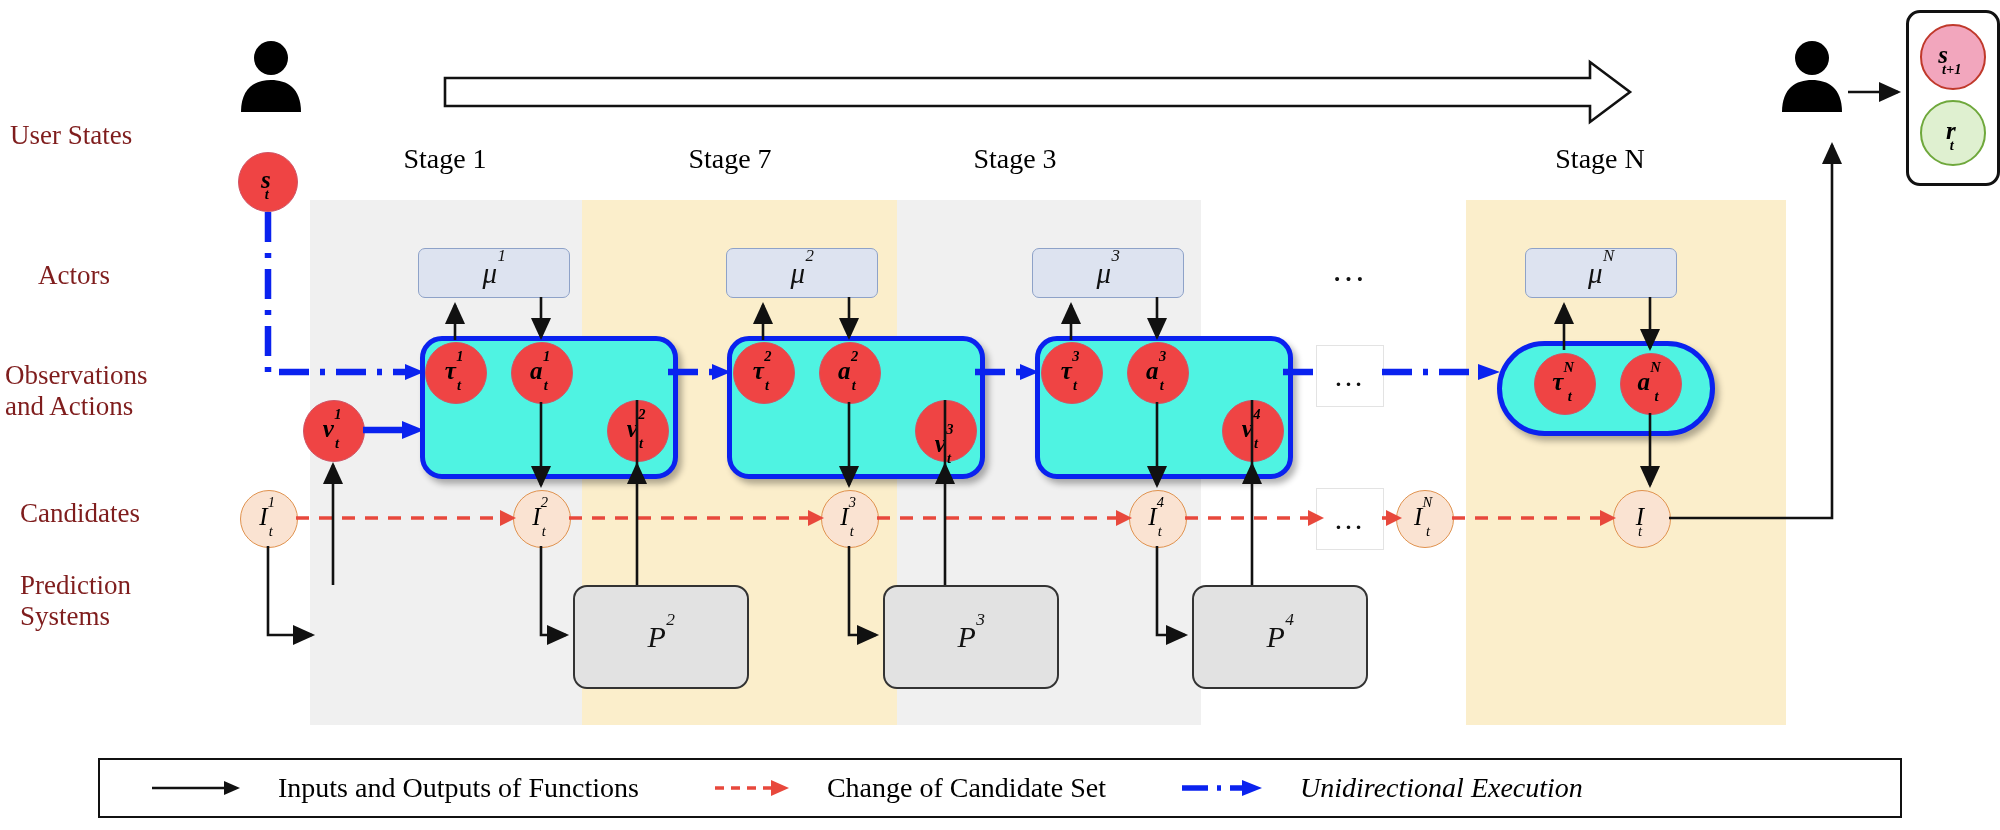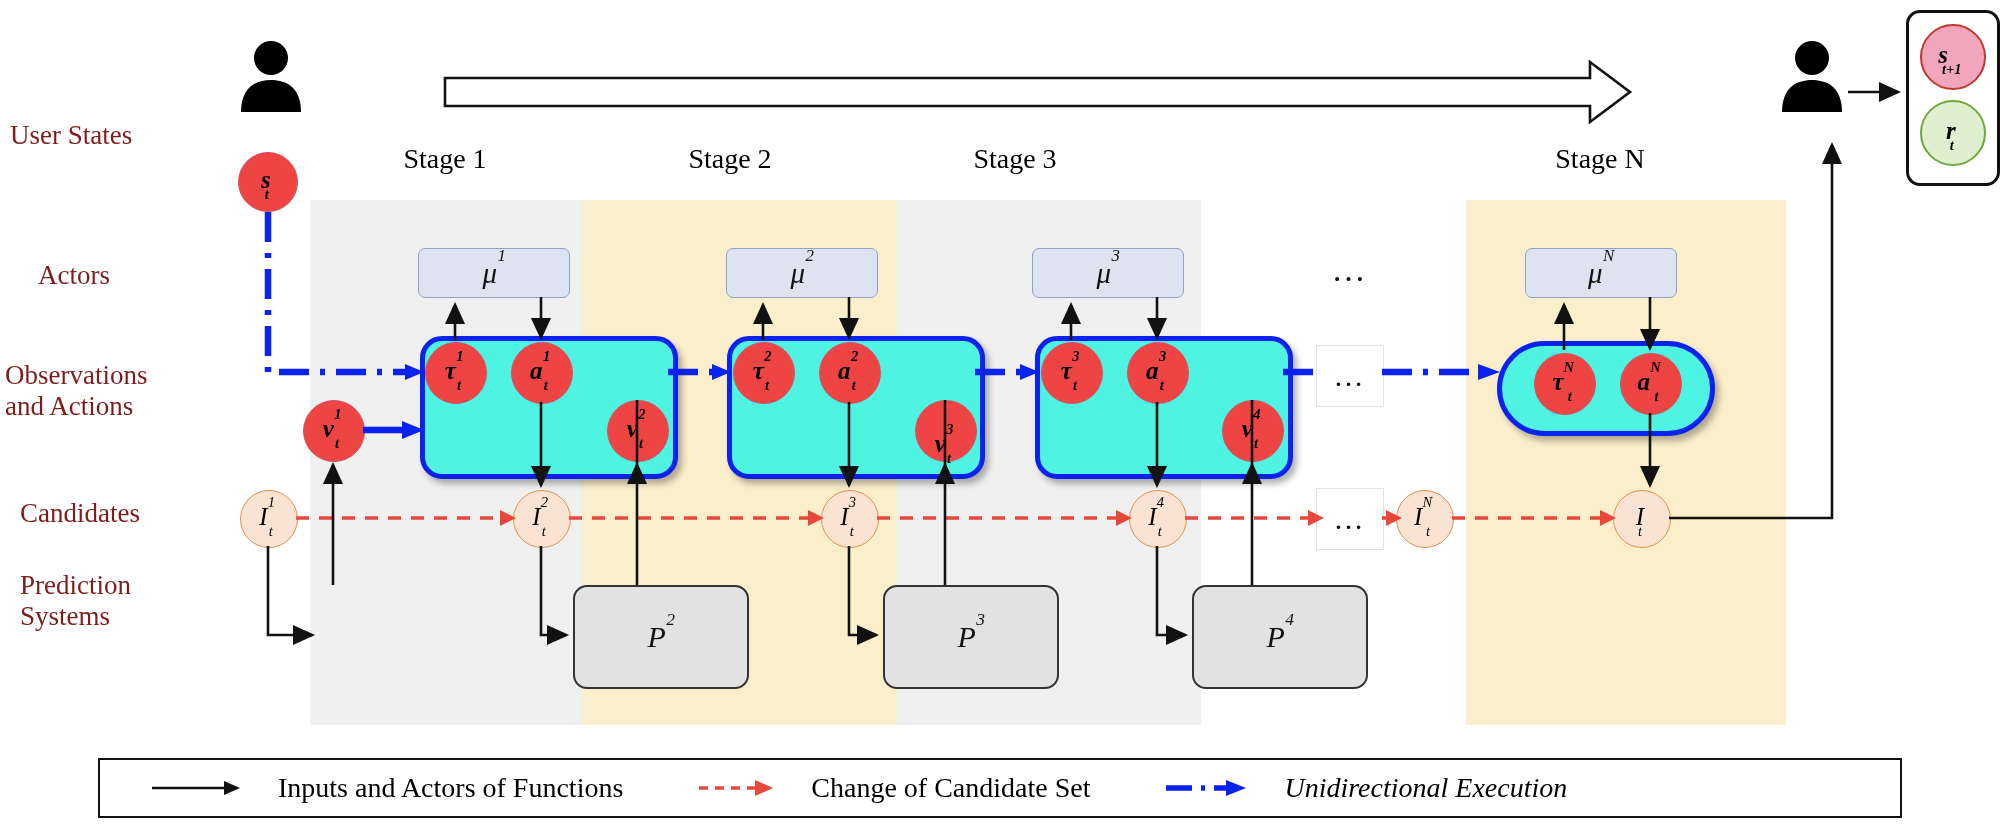--- a/index.html
+++ b/index.html
@@ -85,21 +85,21 @@
 
   <div class="abs rowlabel" style="left:10px;top:120px;width:230px;">User States</div>
   <div class="abs rowlabel" style="left:38px;top:260px;width:230px;">Actors</div>
   <div class="abs rowlabel" style="left:5px;top:360px;width:250px;">Observations
 and Actions</div>
   <div class="abs rowlabel" style="left:20px;top:498px;width:230px;">Candidates</div>
   <div class="abs rowlabel" style="left:20px;top:570px;width:230px;">Prediction
 Systems</div>
 
   <div class="abs stagecap" style="left:355px;top:143px;width:180px;">Stage 1</div>
-  <div class="abs stagecap" style="left:640px;top:143px;width:180px;">Stage 2</div>
+  <div class="abs stagecap" style="left:640px;top:143px;width:180px;">Stage 7</div>
   <div class="abs stagecap" style="left:925px;top:143px;width:180px;">Stage 3</div>
   <div class="abs stagecap" style="left:1500px;top:143px;width:200px;">Stage N</div>
 
   <div class="person" style="left:237px;top:40px;">
     <svg width="68" height="72" viewBox="0 0 68 72">
       <circle cx="34" cy="18" r="17" fill="#000"></circle>
       <path d="M4 72 C4 48 18 40 34 40 C50 40 64 48 64 72 Z" fill="#000"></path>
     </svg>
   </div>
   <div class="person" style="left:1778px;top:40px;">
@@ -212,21 +212,21 @@
   <div class="node green" style="left:1920px;top:100px;width:62px;height:62px;">
     <span class="m"><span>r</span><sub>t</sub></span>
   </div>
 
   <div class="legend" style="left:98px;top:758px;width:1800px;height:56px;">
     <div class="legitem" style="margin-left:50px;">
       <svg width="92" height="24">
         <line x1="2" y1="12" x2="74" y2="12" stroke="#111" stroke-width="2.4"></line>
         <polygon points="74,5 90,12 74,19" fill="#111"></polygon>
       </svg>
-      <span class="legtext" style="margin-left:36px;">Inputs and Actors of Functions</span>
+      <span class="legtext" style="margin-left:36px;">Inputs and Outputs of Functions</span>
     </div>
     <div class="legitem" style="margin-left:74px;">
       <svg width="78" height="24">
         <line x1="2" y1="12" x2="58" y2="12" stroke="#e8483c" stroke-width="3.4" stroke-dasharray="9,7"></line>
         <polygon points="58,4 76,12 58,20" fill="#e8483c"></polygon>
       </svg>
       <span class="legtext" style="margin-left:36px;">Change of Candidate Set</span>
     </div>
     <div class="legitem" style="margin-left:74px;">
       <svg width="84" height="24">

